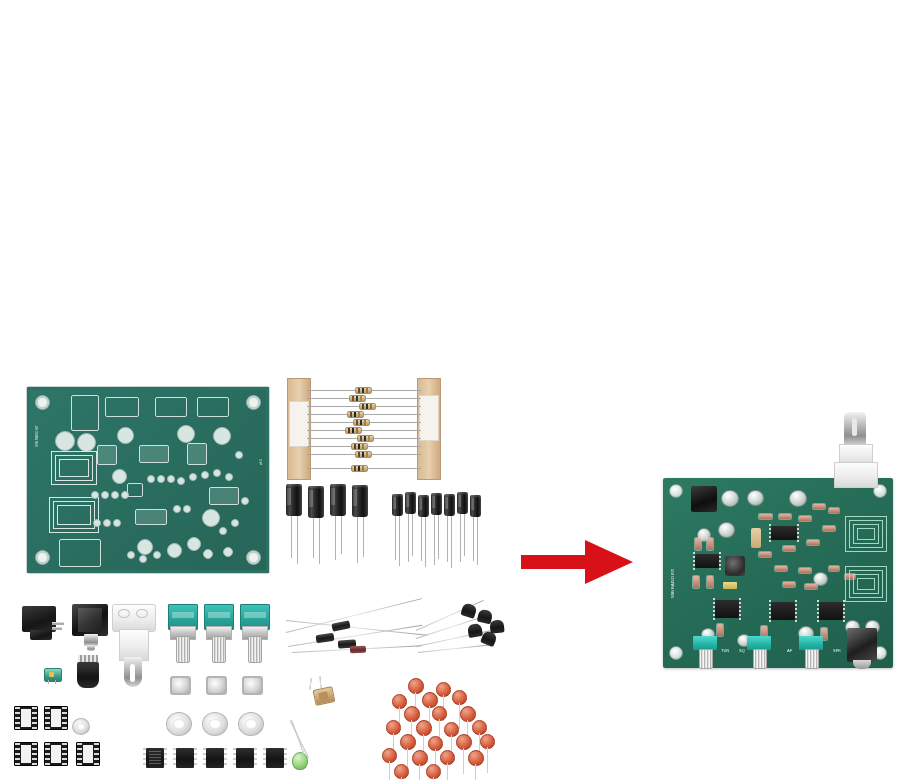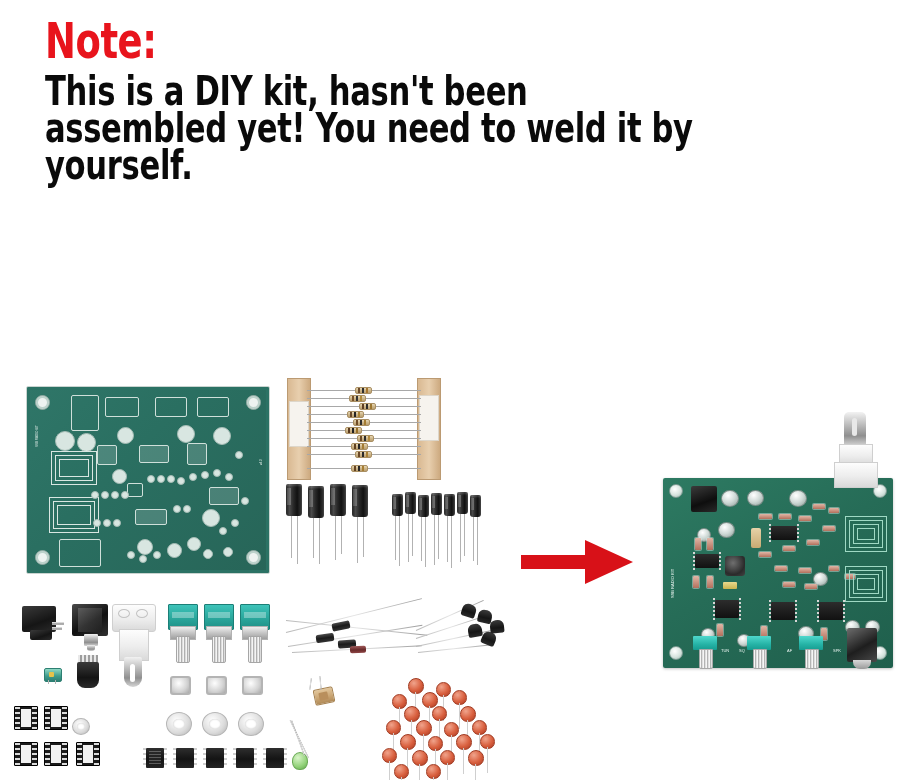--- a/index.html
+++ b/index.html
@@ -162,28 +162,20 @@
     background:repeating-linear-gradient(90deg,#f6f6f6 0 1px,#b4b4b4 1px 2px,#e0e0e0 2px 3px);
     border:1px solid #a8a8a8;border-radius:0 0 2px 2px;}
   .asmlabel{position:absolute;color:#e9f4f0;font-size:4px;font-family:"Liberation Sans",sans-serif;white-space:nowrap;}
   .asmlabel.v{transform:rotate(-90deg);transform-origin:left top;}
 </style>
 </head>
 <body>
 
 <div id="page">
 
-  <div class="note-block">
-    <div class="note-heading">Note:</div>
-    <div class="note-body">
-      <span class="ln">This is a DIY kit, hasn't been</span>
-      <span class="ln">assembled yet! You need to weld it by</span>
-      <span class="ln">yourself.</span>
-    </div>
-  </div>
 
   <div class="pcb-bare">
     <div class="hole" style="left:8px;top:8px"></div>
     <div class="hole" style="right:8px;top:8px"></div>
     <div class="hole" style="left:8px;bottom:8px"></div>
     <div class="hole" style="right:8px;bottom:8px"></div>
 
     <div class="silk vert" style="left:8px;top:60px">SSB RADIO KIT</div>
     <div class="silk vert" style="right:4px;top:78px">v4.3</div>
 

